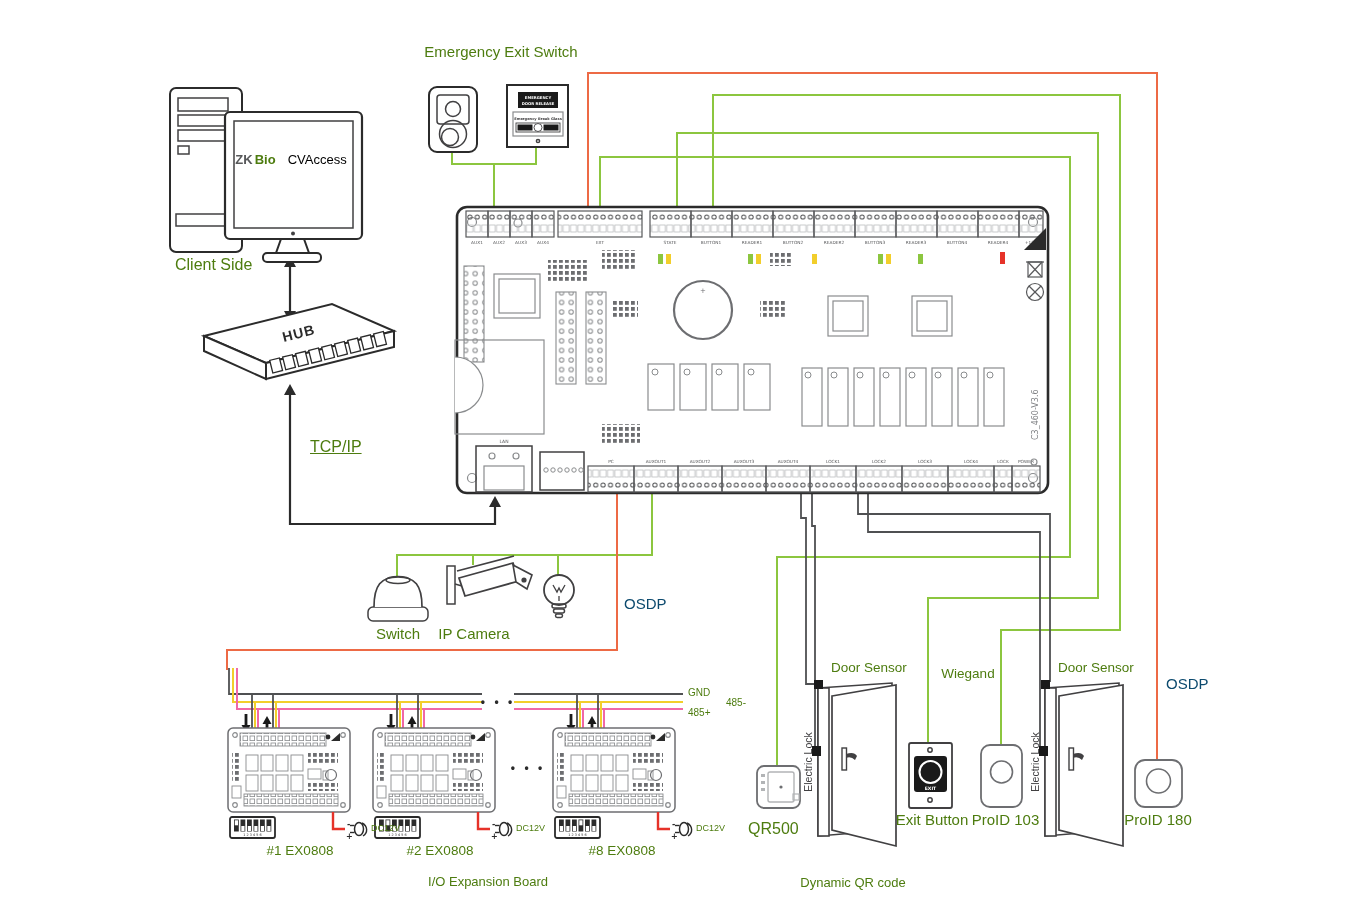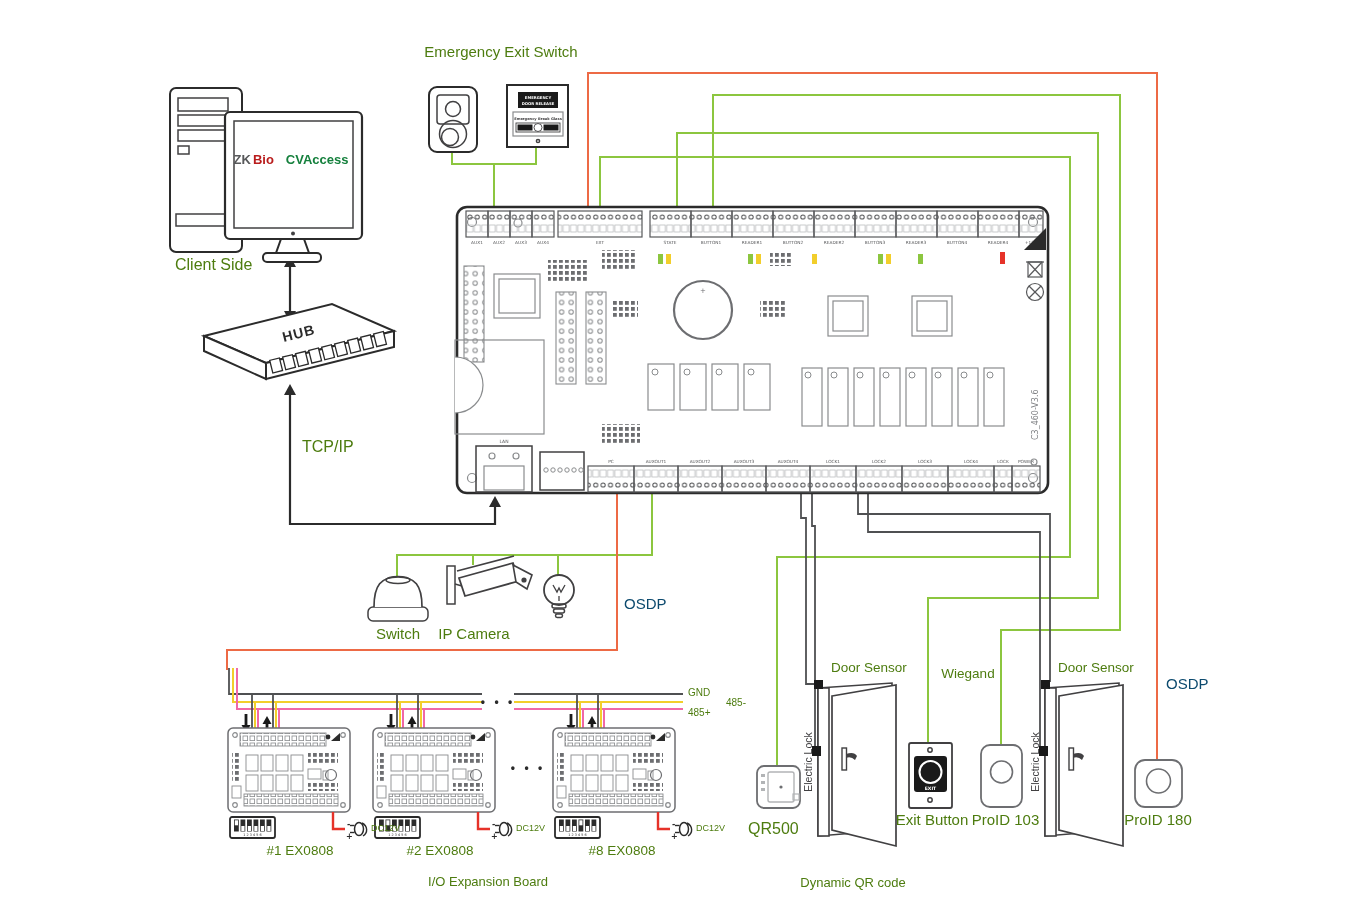--- a/index.html
+++ b/index.html
@@ -14,22 +14,22 @@
   .s13{font-size:13px;}
   .s10{font-size:10px;}
   .s9{font-size:9px;}
   .orange{color:#0c4a6e;}
   .dots{font-size:12px;font-weight:bold;letter-spacing:3px;color:#2B2B2B;}
   .vlab{position:absolute;font-size:10.5px;color:#414042;white-space:nowrap;
         transform:translate(-50%,-50%) rotate(-90deg);}
   .logo{position:absolute;left:236px;top:152px;width:108px;display:flex;
         justify-content:center;align-items:center;gap:2px;font-size:13px;font-weight:bold;}
   .logo .zk{color:#58595B;}
-  .logo .bio{color:#b91c1c;}
-  .logo .prod{color:#15803d;font-weight:bold;margin-left:10px;}
+  .logo .bio{color:#4d7c0f;}
+  .logo .prod{color:#000000;font-weight:normal;margin-left:10px;}
   
   .gl{font-family:"DejaVu Sans",sans-serif;font-size:4.3px;fill:#58595B;text-anchor:middle;}
   .tiny{font-family:"DejaVu Sans",sans-serif;fill:#58595B;text-anchor:middle;}
   .tg{fill:url(#pins);stroke:#58595B;stroke-width:1.2;}
   .tb{fill:url(#pinsB);stroke:#58595B;stroke-width:1.2;}
   .oln{fill:none;stroke:#2B2B2B;stroke-width:2;}
   .oln15{fill:none;stroke:#414042;stroke-width:1.5;}
   .pcb{fill:none;stroke:#8A8C8E;stroke-width:1.2;}
   .wgreen{fill:none;stroke:#8CC63F;stroke-width:2;}
   .worange{fill:none;stroke:#ED6A45;stroke-width:2;}
@@ -553,21 +553,21 @@
     <path d="M10 1 L18 4 L18 12 C18 19 10 23 10 23 C10 23 2 19 2 12 L2 4 Z" fill="#8CC63F"></path>
     <rect x="9" y="5.5" width="2.4" height="9" fill="#fff"></rect>
         <circle cx="10.2" cy="17.5" r="1.6" fill="#fff"></circle>
   </svg>
   <span class="zk">ZK</span>
       <span class="bio">Bio</span>
       <span class="prod">CVAccess</span>
 </div>
 
 <div class="lbl s16" style="left:175px;top:256px;">Client Side</div>
-<div class="lbl s16" style="left:302px;top:438px;">TCP/IP</div>
+<div class="lbl s16" style="left:310px;top:438px;text-decoration:underline;">TCP/IP</div>
 
 <div class="lbl s15 c" style="left:398px;top:626px;">Switch</div>
 <div class="lbl s15 c" style="left:474px;top:626px;">IP Camera</div>
 <div class="lbl s15 orange" style="left:624px;top:596px;">OSDP</div>
 
 <div class="lbl s10" style="left:688px;top:687px;">GND</div>
 <div class="lbl s10" style="left:688px;top:697px;margin-left:38px;">485-</div>
 <div class="lbl s10" style="left:688px;top:707px;">485+</div>
 
 <div class="lbl dots c" style="left:498px;top:696px;">• • •</div>

